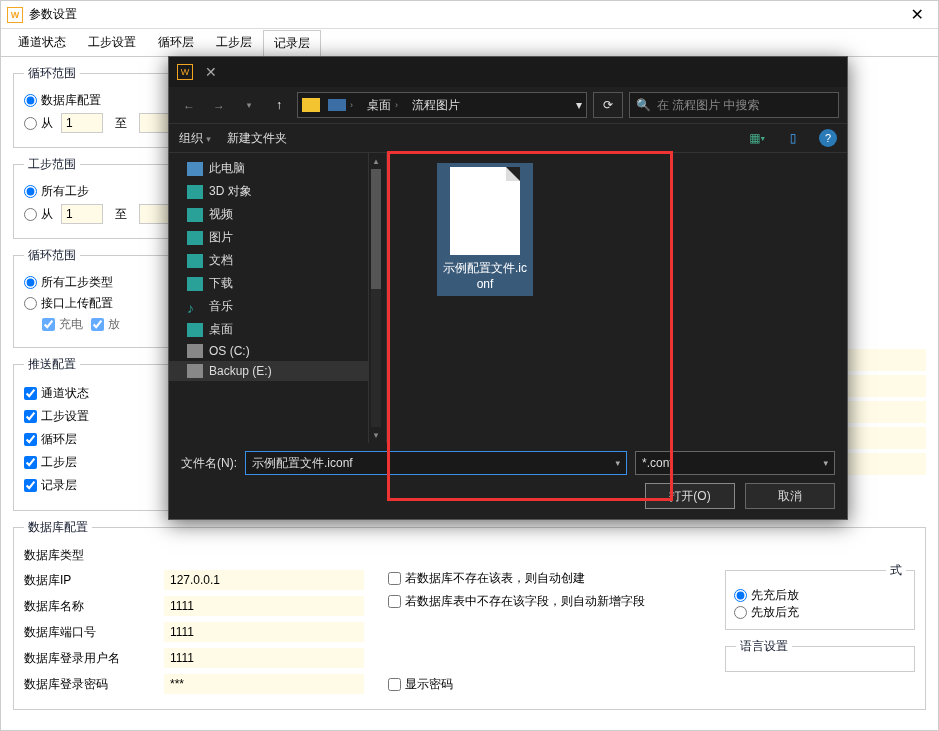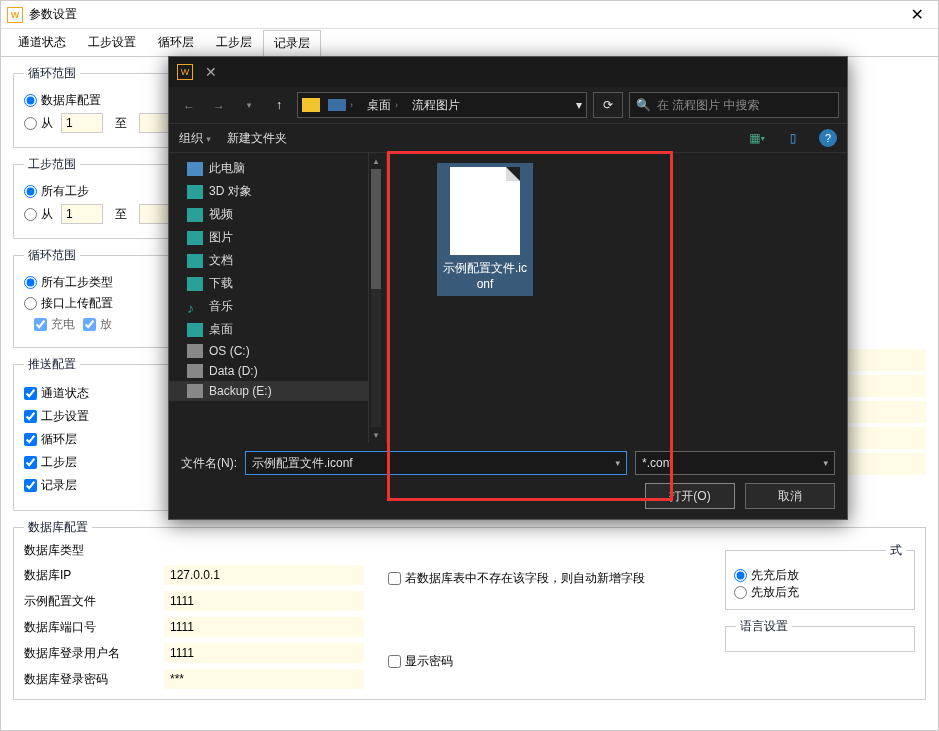--- a/index.html
+++ b/index.html
@@ -172,21 +172,21 @@
                 <span>所有工步类型</span>
               </label>
           </div>
           <div class="row radio-row">
             <label>
                 <input type="radio" style="">
                 <span>接口上传配置</span>
               </label>
           </div>
           <div class="row">
-            <label class="chk" style="margin-left:10px;opacity:.6;">
+            <label class="chk" style="margin-left:18px;opacity:.6;">
                 <input type="checkbox" checked="" style="">
                 <span>充电</span>
               </label>
             <label class="chk" style="opacity:.6;">
                 <input type="checkbox" checked="" style="">
                 <span>放</span>
               </label>
           </div>
         </fieldset>
 
@@ -220,37 +220,41 @@
         <div class="yellow-stripe"></div>
         <div class="yellow-stripe"></div>
         <div class="yellow-stripe"></div>
         <div class="yellow-stripe"></div>
         <div class="yellow-stripe"></div>
       </div>
     </div>
 
     <fieldset>
       <legend>数据库配置</legend>
-      <div style="display:flex;">
+      <div style="display:flex;align-items:center;">
         <div class="db-grid">
           <div>数据库类型</div>
             <div></div>
           <div>数据库IP</div>
             <div class="val">127.0.0.1</div>
-          <div>示例配置文件</div>
+          <div>数据库名称</div>
             <div class="val">1111</div>
           <div>数据库端口号</div>
             <div class="val">1111</div>
           <div>数据库登录用户名</div>
             <div class="val">1111</div>
           <div>数据库登录密码</div>
             <div class="val">***</div>
         </div>
         <div class="db-right">
           <div style="height:22px;"></div>
+          <label class="chk">
+              <input type="checkbox" style="">
+              <span>若数据库不存在该表，则自动创建</span>
+            </label>
           <label class="chk">
               <input type="checkbox" style="">
               <span>若数据库表中不存在该字段，则自动新增字段</span>
             </label>
           <div style="height:54px;"></div>
           <label class="chk">
               <input type="checkbox" style="">
               <span>显示密码</span>
             </label>
         </div>
@@ -350,24 +354,20 @@
           <span>音乐</span>
         </div>
       <div class="tree-item">
           <span class="ic ic-desktop"></span>
           <span>桌面</span>
         </div>
       <div class="tree-item">
           <span class="ic ic-drive"></span>
           <span>OS (C:)</span>
         </div>
-      <div class="tree-item">
-          <span class="ic ic-drive"></span>
-          <span>Data (D:)</span>
-        </div>
       <div class="tree-item sel">
           <span class="ic ic-drive"></span>
           <span>Backup (E:)</span>
         </div>
     </div>
 
     <div style="width:18px;position:relative;border-right:1px solid #333;">
       <div class="scroll-hint">
           <div class="up">▴</div>
           <div class="track"></div>

